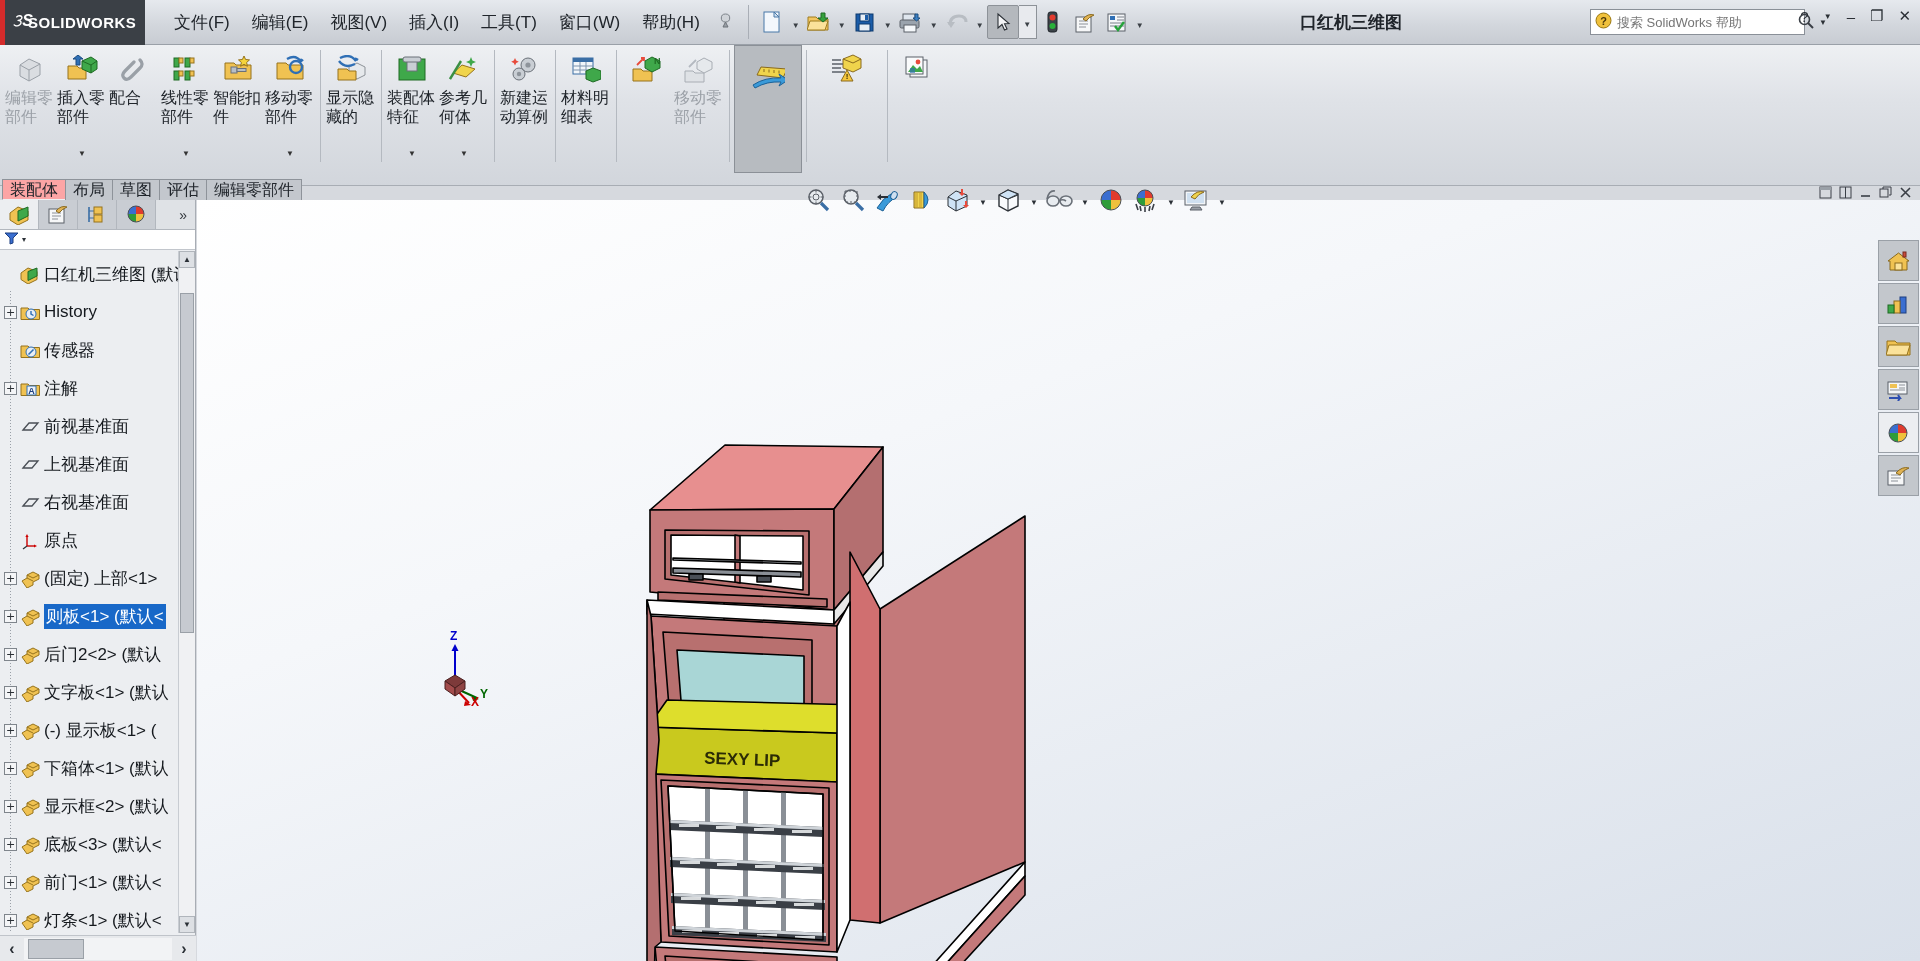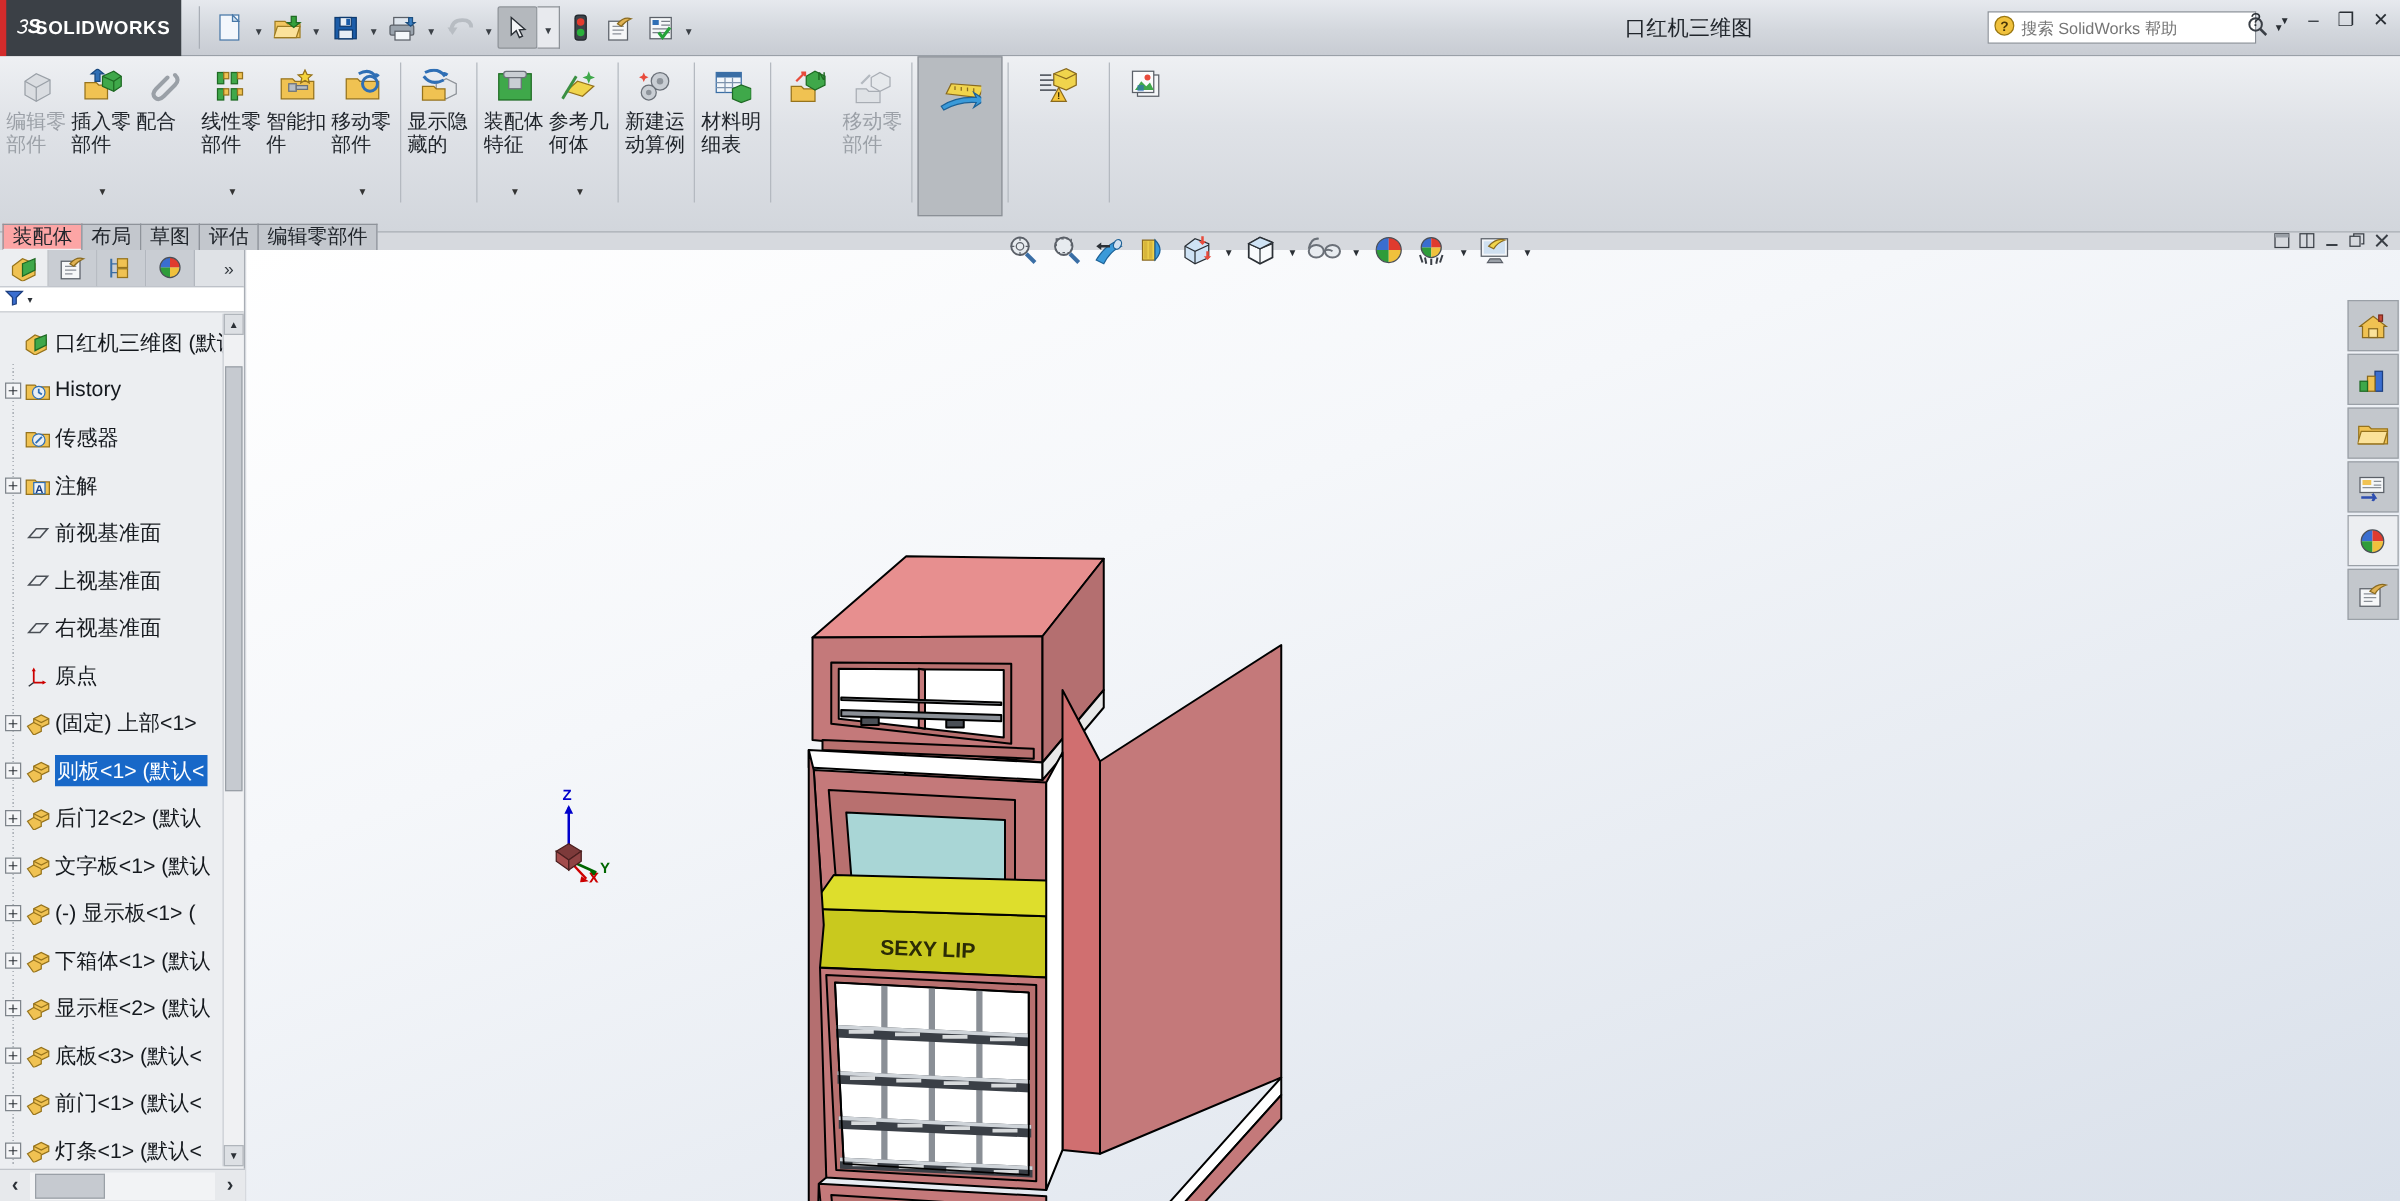--- a/index.html
+++ b/index.html
@@ -57,21 +57,21 @@
   .qbtn.pressed{
     background:#b4b8bd; border:1px solid #8d9298;
   }
   .qbtn.pressed + .qcaret{
     background:#e8eaee; border:1px solid #8d9298; border-left:none;
     height:34px; width:18px;
   }
 
   #doctitle{
     position:absolute; left:1300px; top:0; height:38px; line-height:45px;
-    font-size:17px; color:#20252b;
+    font-size:17px; color:#20252b;font-weight:bold;
   }
   #helpsearch{
     position:absolute; right:115px; top:9px; width:215px; height:26px;
     background:#fff; border:1px solid #8a9098; display:flex; align-items:center;
     padding:0 4px; gap:5px;
   }
   #helpsearch .sinp{
     flex:1; font-size:13px; color:#3c4148; border:none; outline:none;
     background:transparent; font-family:"Liberation Sans",sans-serif;
   }
@@ -229,20 +229,35 @@
 </style>
 </head>
 <body>
 
 <div id="titlebar">
   <div id="logobox">
     <span id="logomark">𝟹S</span>
     <span id="logotext">SOLIDWORKS</span>
   </div>
 
+  <div class="menu">
+    <div class="menu-item">文件(F)</div>
+    <div class="menu-item">编辑(E)</div>
+    <div class="menu-item">视图(V)</div>
+    <div class="menu-item">插入(I)</div>
+    <div class="menu-item">工具(T)</div>
+    <div class="menu-item">窗口(W)</div>
+    <div class="menu-item">帮助(H)</div>
+    <span class="pin-icon">
+      <svg width="17" height="17" viewBox="0 0 17 17">
+          <ellipse cx="8.5" cy="6" rx="4.2" ry="4" fill="#cfd3d8" stroke="#7d838a"></ellipse>
+          <path d="M8.5 10 L6 15 L11 15 Z" fill="#9aa0a7" stroke="#6d7279"></path>
+        </svg>
+    </span>
+  </div>
 
   <div id="tbsep"></div>
 
   <div class="qa">
     <div class="qbtn">
       <svg width="21" height="23">
           <rect x="2" y="1" width="15" height="20" fill="#f3f7fc" stroke="#4878a8"></rect>
           <path d="M12 1 L17 6 L12 6 Z" fill="#cfe0f0" stroke="#4878a8"></path>
         </svg>
     </div>

